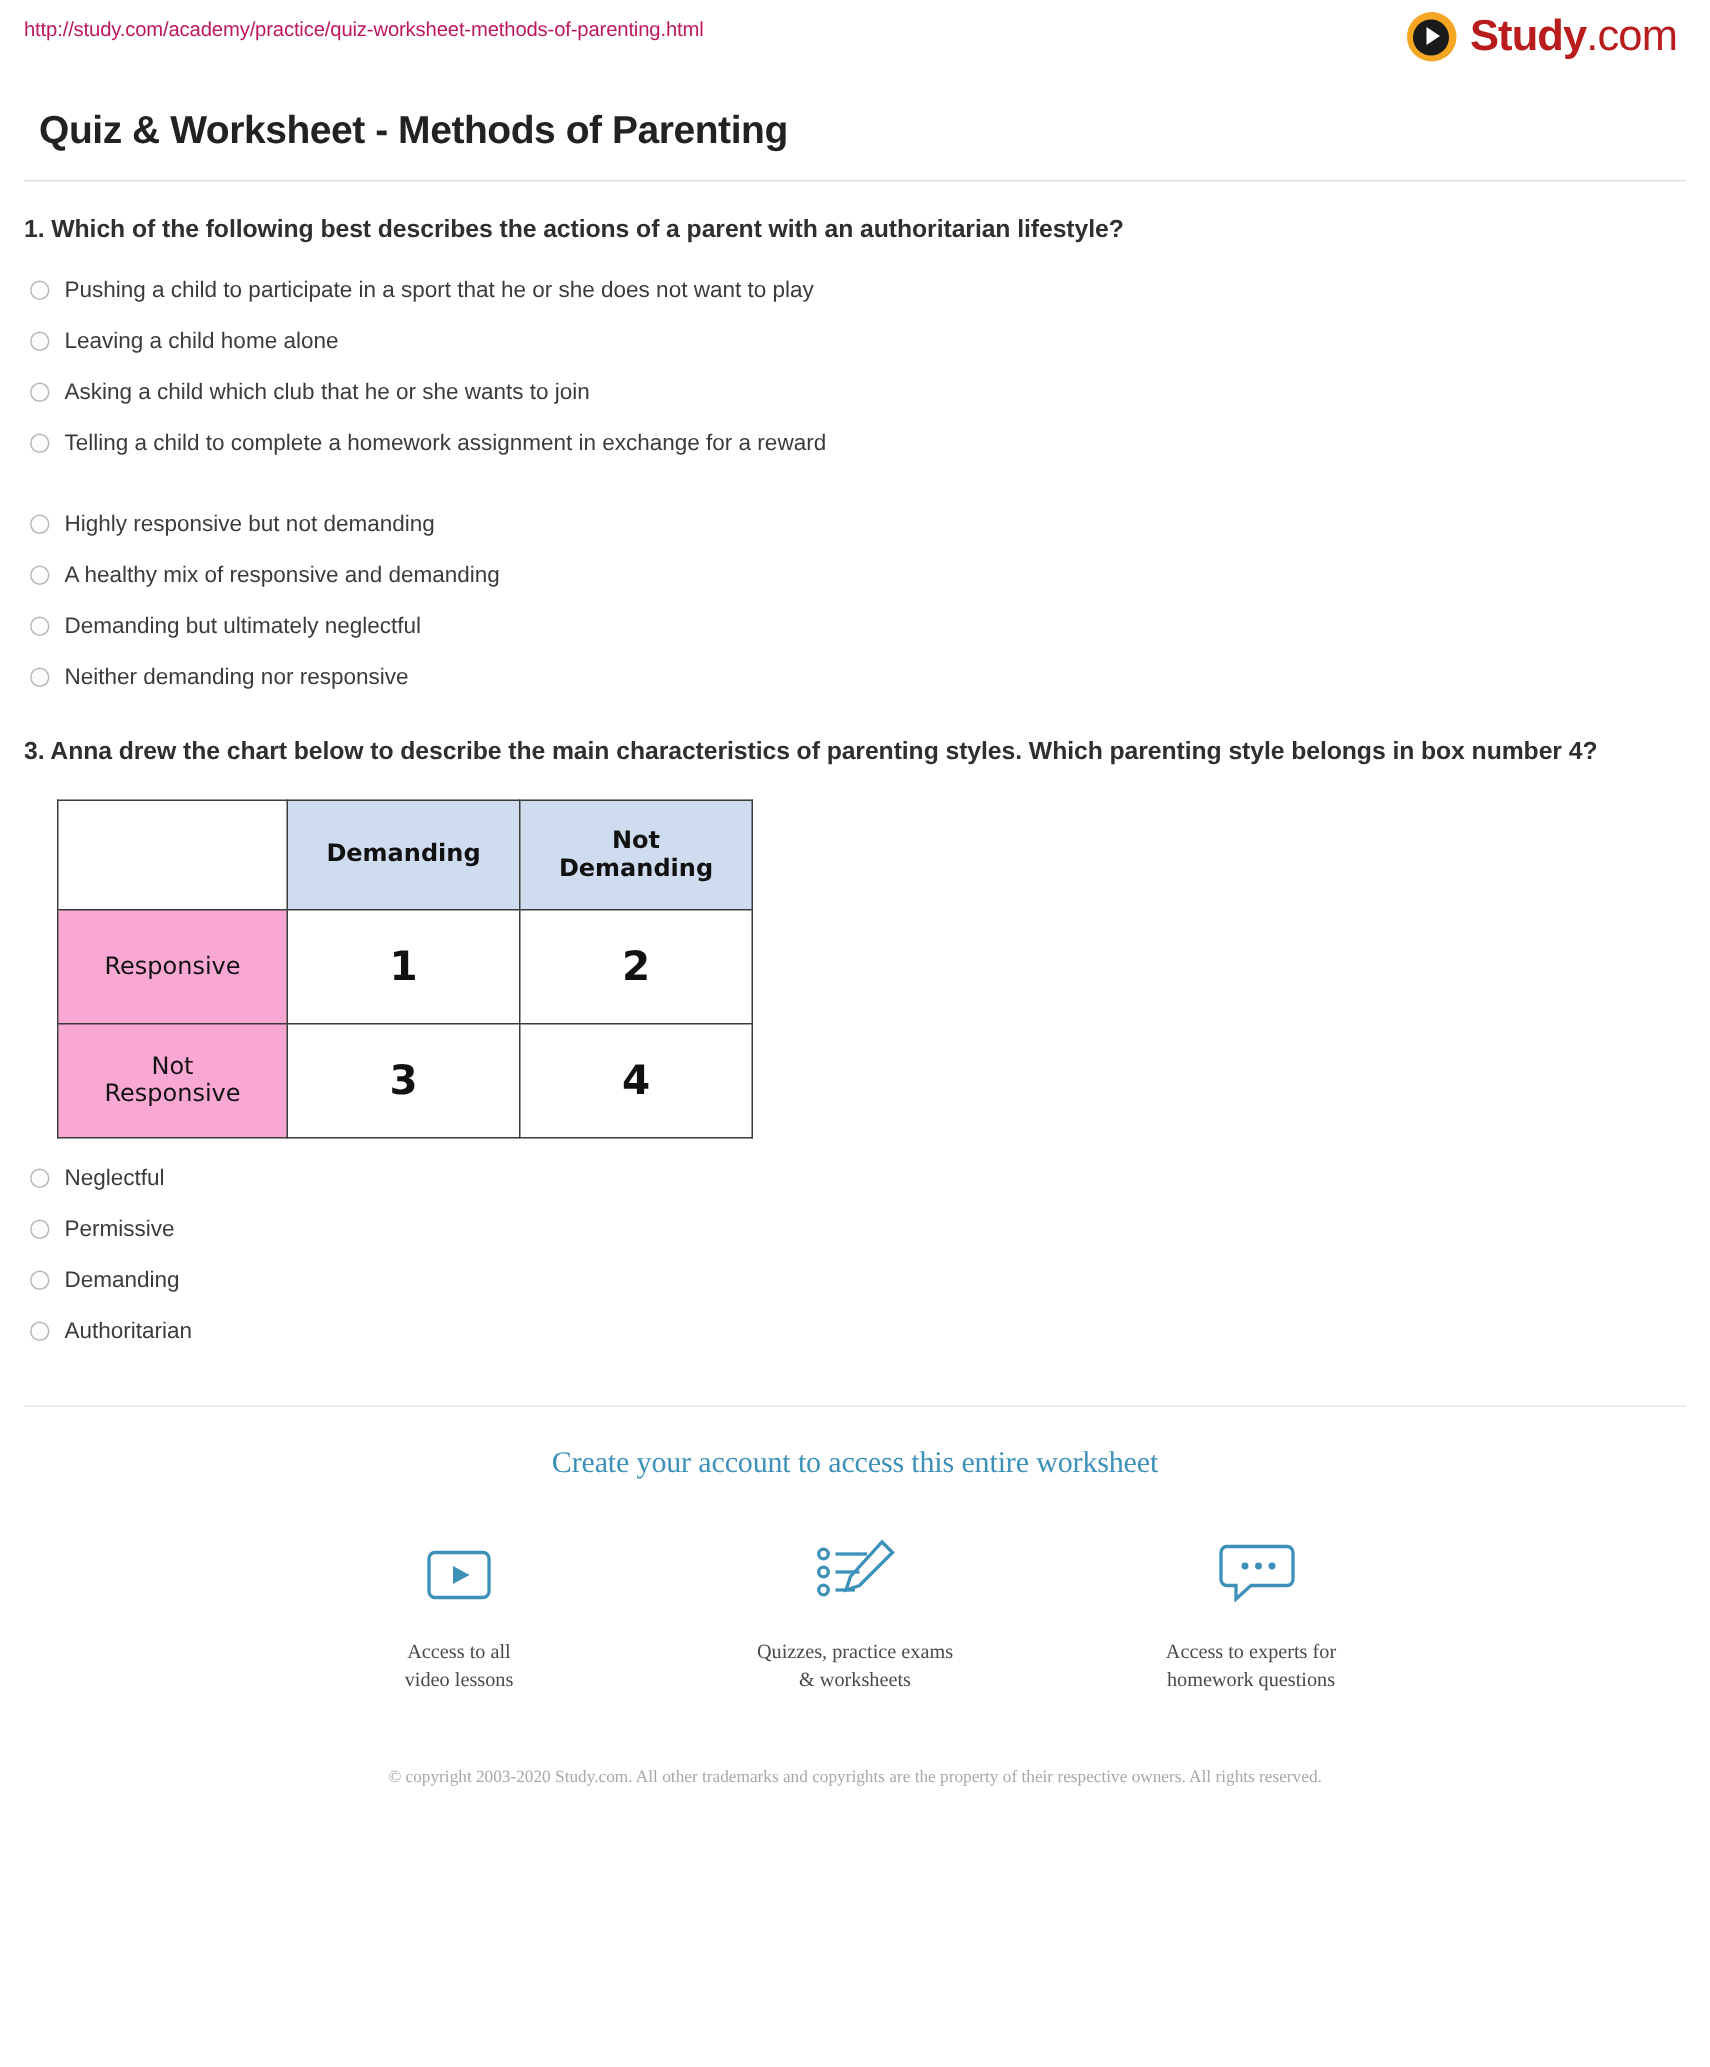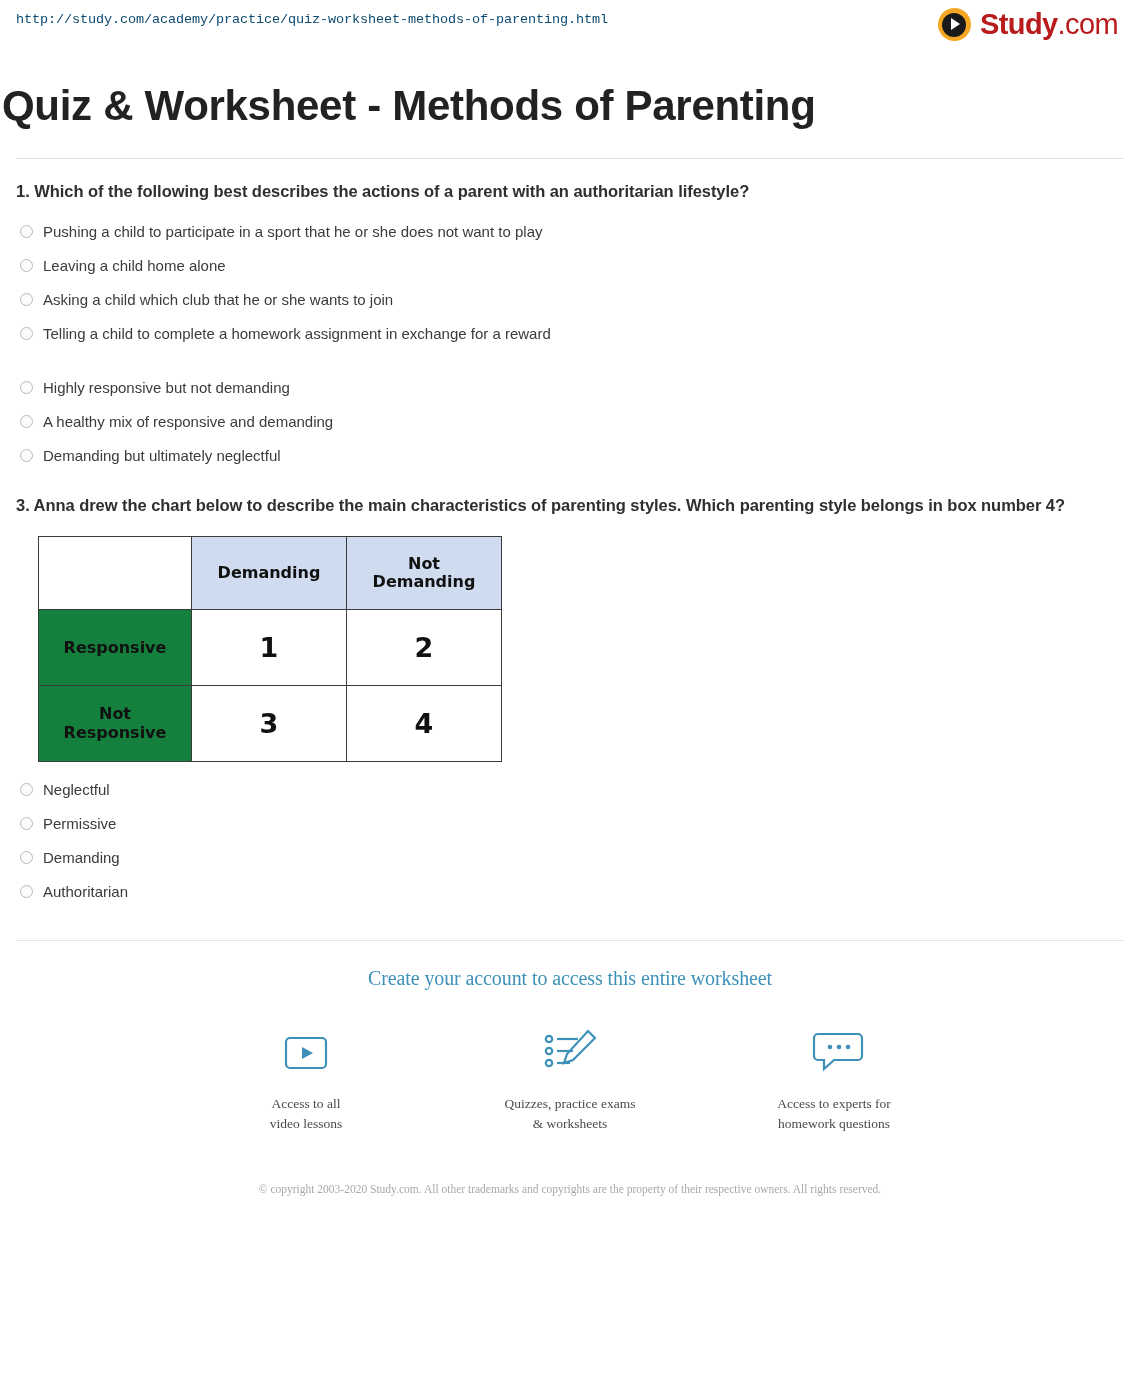--- a/index.html
+++ b/index.html
@@ -24,22 +24,22 @@
 
   
   .top-bar {
     position: relative;
     height: 48px;
     padding: 12px 16px 0 16px;
     box-sizing: border-box;
   }
   .url {
     font-size: 13.5px;
-    color: #0c4a6e;
-    font-family: Liberation Mono, monospace;
+    color: #be185d;
+    font-family: Liberation Sans, sans-serif;
     letter-spacing: -0.1px;
   }
   .brand {
     position: absolute;
     right: 22px;
     top: 8px;
     display: flex;
     align-items: center;
     gap: 9px;
   }
@@ -71,24 +71,24 @@
   .brand-text {
     font-size: 29px;
     font-weight: bold;
     color: #b91c1c;
     letter-spacing: -0.6px;
   }
   .brand-text .dotcom { font-weight: normal; }
 
   
   .title {
-    font-size: 42px;
+    font-size: 26px;
     font-weight: bold;
     color: #222222;
-    padding: 6px 16px 0 2px;
+    padding: 6px 16px 0 26px;
     letter-spacing: -0.3px;
   }
   .rule {
     border-bottom: 1px solid #e2e2e2;
     margin: 18px 16px 0 16px;
   }
 
   
   .content {
     padding: 0 16px;
@@ -148,25 +148,25 @@
     background: #cfdcf0;
     width: 142px;
     height: 68px;
     font-size: 16px;
     font-weight: bold;
     color: #111;
     line-height: 1.15;
     padding: 2px 6px;
   }
   td.rowhead {
-    background: #15803d;
+    background: #f9a8d4;
     width: 140px;
     height: 71px;
     font-size: 16px;
-    font-weight: bold;
+    font-weight: normal;
     color: #111;
     line-height: 1.15;
     padding: 2px 6px;
   }
   td.cell {
     width: 142px;
     height: 71px;
     font-size: 27px;
     font-weight: bold;
     color: #111;
@@ -270,20 +270,24 @@
           <span class="radio"></span>
           <span class="opt-label">Highly responsive but not demanding</span>
         </div>
         <div class="option">
           <span class="radio"></span>
           <span class="opt-label">A healthy mix of responsive and demanding</span>
         </div>
         <div class="option">
           <span class="radio"></span>
           <span class="opt-label">Demanding but ultimately neglectful</span>
+        </div>
+        <div class="option">
+          <span class="radio"></span>
+          <span class="opt-label">Neither demanding nor responsive</span>
         </div>
       </div>
     </div>
 
     <div class="question">
       <div class="q-text">3. Anna drew the chart below to describe the main characteristics of parenting styles. Which parenting style belongs in box number 4?</div>
 
       <div class="chart-wrap">
         <table class="matrix">
           <tbody>

